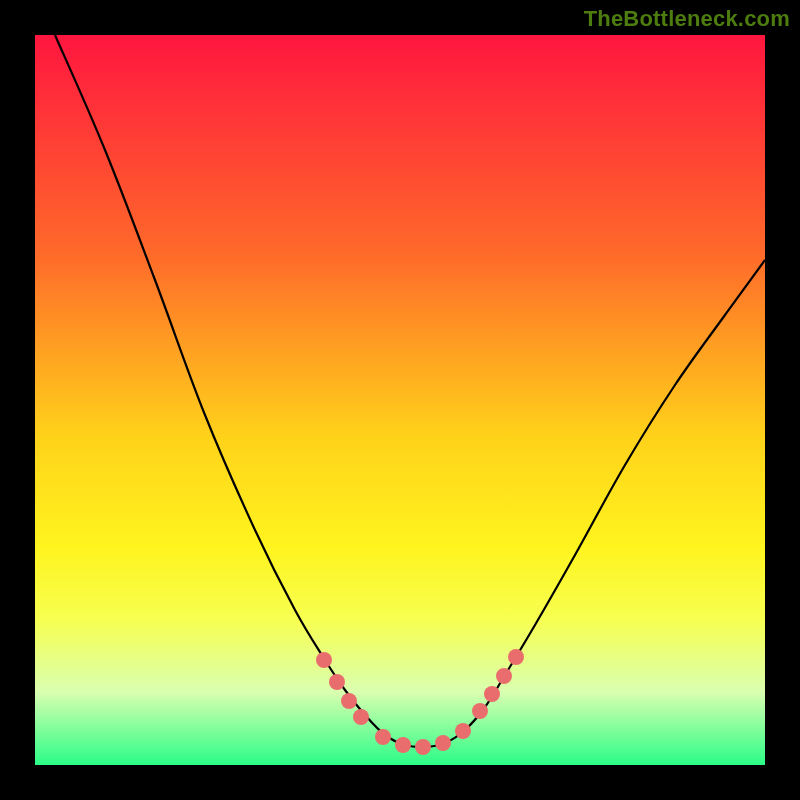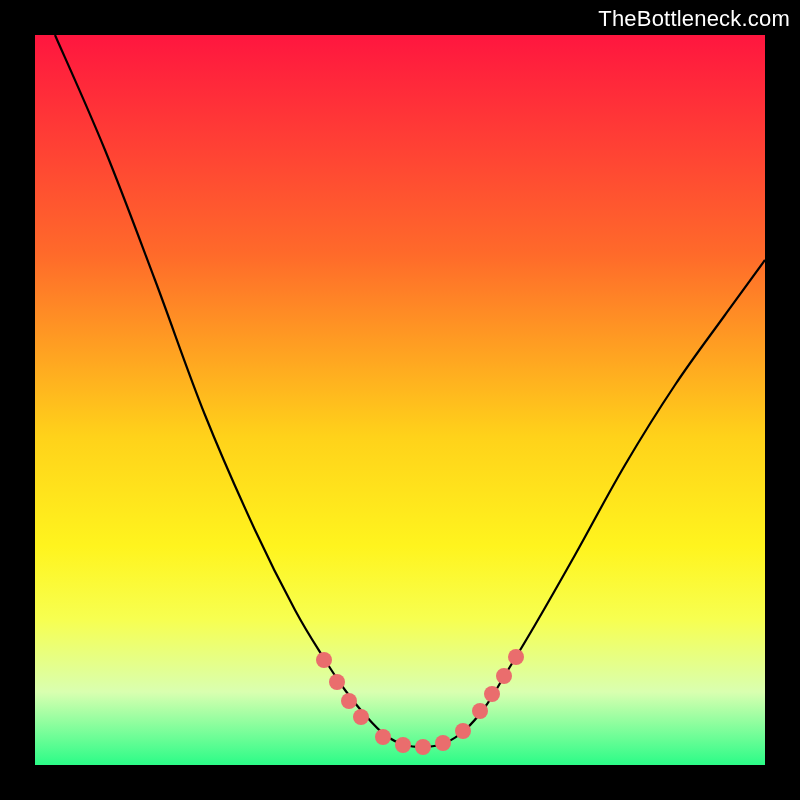--- a/index.html
+++ b/index.html
@@ -32,22 +32,22 @@
       #f7ff50 80%,
       #d9ffb0 90%,
       #2bfc87 100%);
   }
   .watermark {
     position: absolute;
     top: 6px;
     right: 10px;
     font-family: Arial, Helvetica, sans-serif;
     font-size: 22px;
-    font-weight: normal;
-    color: #ffffff;
+    font-weight: bold;
+    color: #4d7c0f;
     letter-spacing: 0.2px;
   }
   svg.curve {
     position: absolute;
     top: 0;
     left: 0;
     width: 730px;
     height: 730px;
   }
 </style>

